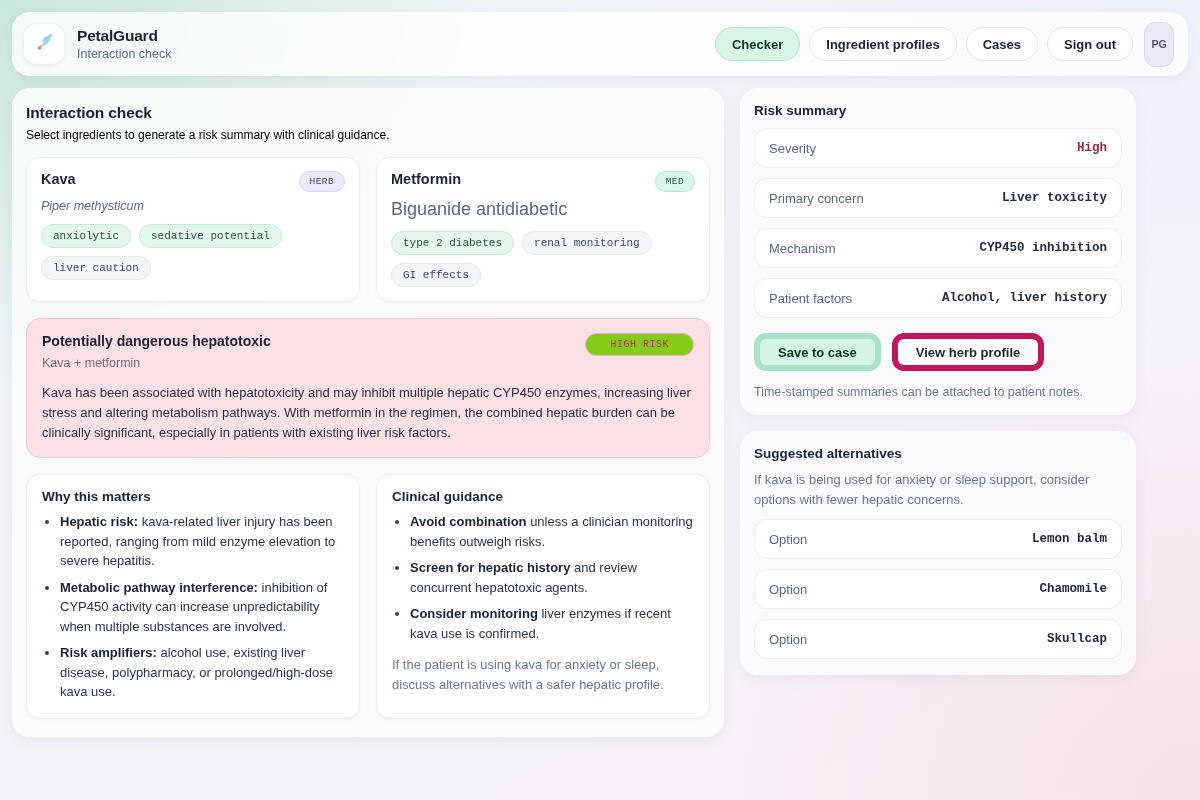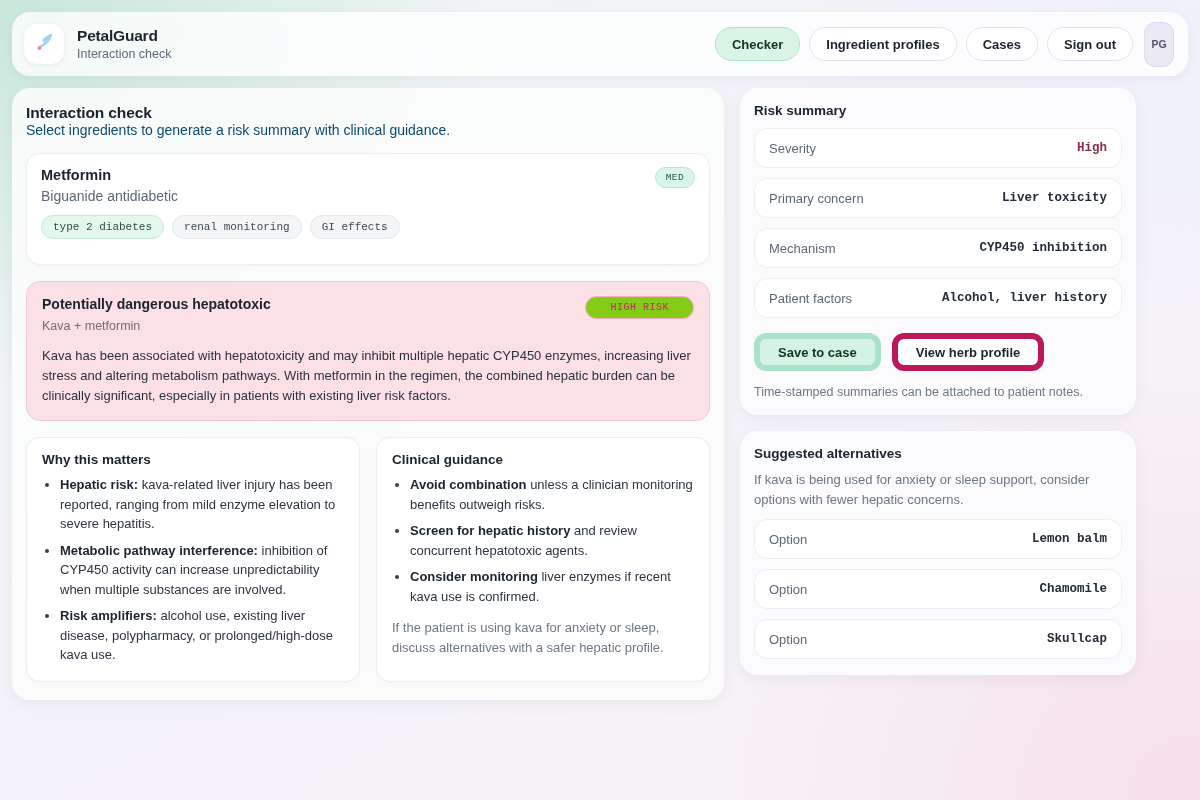--- a/index.html
+++ b/index.html
@@ -75,37 +75,37 @@
     width: 712px;
     background: rgba(252,253,252,0.86);
     border-radius: 18px;
     box-shadow: 0 4px 14px rgba(90,105,120,0.08);
     padding: 16px 14px 18px 14px;
   }
   .right-col { width: 396px; display:flex; flex-direction:column; gap: 16px; }
 
   
   .panel-title { font-size: 15.5px; font-weight: bold; color: #1a2230; letter-spacing:-0.1px; }
-  .panel-sub { font-size: 14px; color: #0c4a6e; }
+  .panel-sub { font-size: 12px; color: #000000; margin-top: 6px; }
 
   
   .ing-row { display:flex; gap: 16px; margin-top: 15px; }
   .ing-card {
     flex: 1;
     background: #ffffff;
     border: 1px solid #edeef2;
     border-radius: 14px;
     padding: 13px 14px 14px 14px;
     box-shadow: 0 1px 3px rgba(100,110,130,0.05);
     min-height: 112px;
   }
   .ing-head { display:flex; align-items:flex-start; }
   .ing-name { font-size: 14.5px; font-weight: bold; color: #1b2430; }
   .ing-latin { font-size: 12.5px; color: #5c6876; font-style: italic; margin-top: 7px; }
-  .ing-desc { font-size: 14px; color: #5c6876; margin-top: 0; }
+  .ing-desc { font-size: 18px; color: #5c6876; margin-top: 7px; }
   .pill-badge {
     margin-left: auto;
     font-family: "Liberation Mono", monospace;
     font-size: 9.5px; letter-spacing: 0.4px;
     padding: 4px 10px; border-radius: 11px;
     white-space: nowrap;
   }
   .pill-badge.herb { background:#ece9fa; color:#474168; border:1px solid #dad4f2; }
   .pill-badge.med  { background:#d9f6ea; color:#1f5a41; border:1px solid #b4e8d2; }
 
@@ -237,20 +237,32 @@
   </div>
 
   <div class="body-grid">
 
     <div class="left-panel">
       <div class="panel-title">Interaction check</div>
       <div class="panel-sub">Select ingredients to generate a risk summary with clinical guidance.</div>
 
       <div class="ing-row">
 
+        <div class="ing-card">
+          <div class="ing-head">
+            <div class="ing-name">Kava</div>
+            <div class="pill-badge herb">HERB</div>
+          </div>
+          <div class="ing-latin">Piper methysticum</div>
+          <div class="tags">
+            <span class="tag accent">anxiolytic</span>
+            <span class="tag accent">sedative potential</span>
+            <span class="tag">liver caution</span>
+          </div>
+        </div>
 
         <div class="ing-card">
           <div class="ing-head">
             <div class="ing-name">Metformin</div>
             <div class="pill-badge med">MED</div>
           </div>
           <div class="ing-desc">Biguanide antidiabetic</div>
           <div class="tags">
             <span class="tag accent">type 2 diabetes</span>
             <span class="tag">renal monitoring</span>

